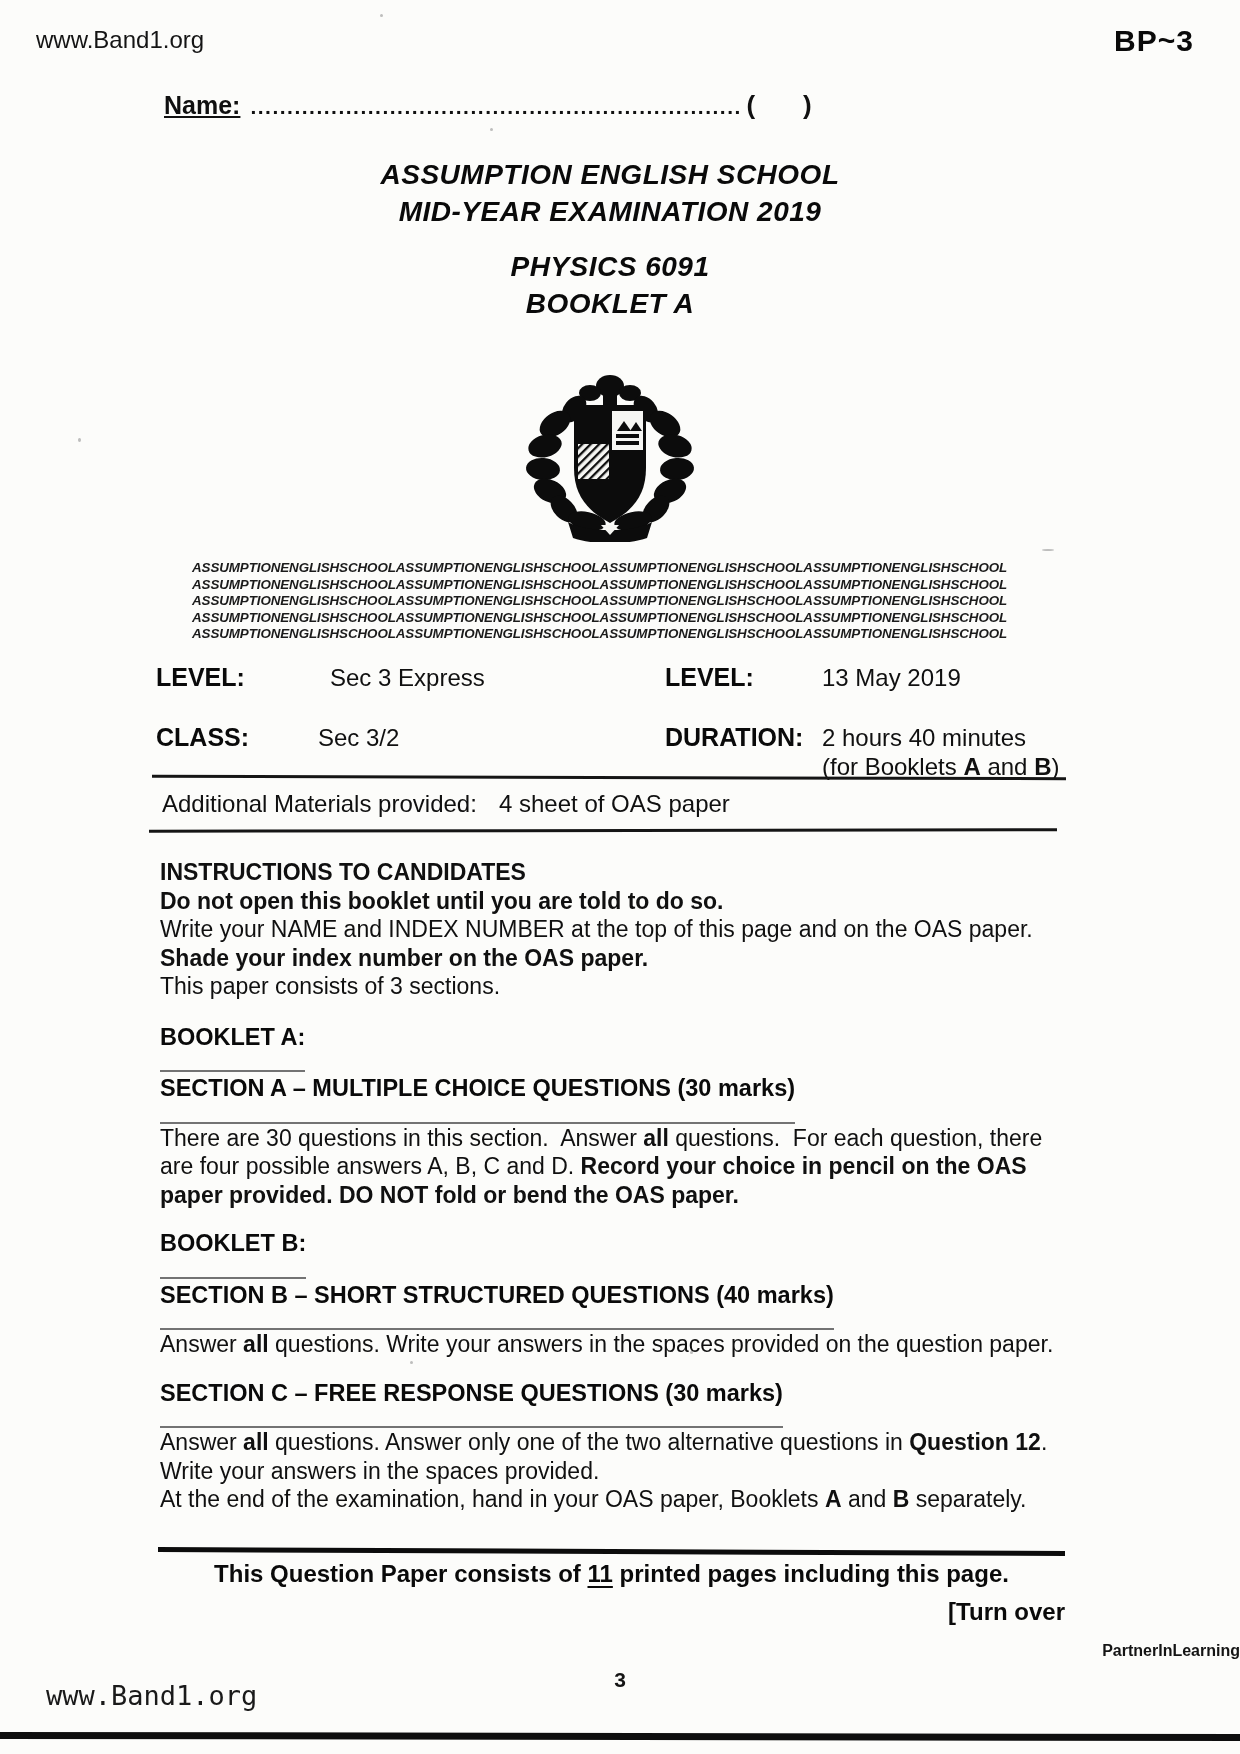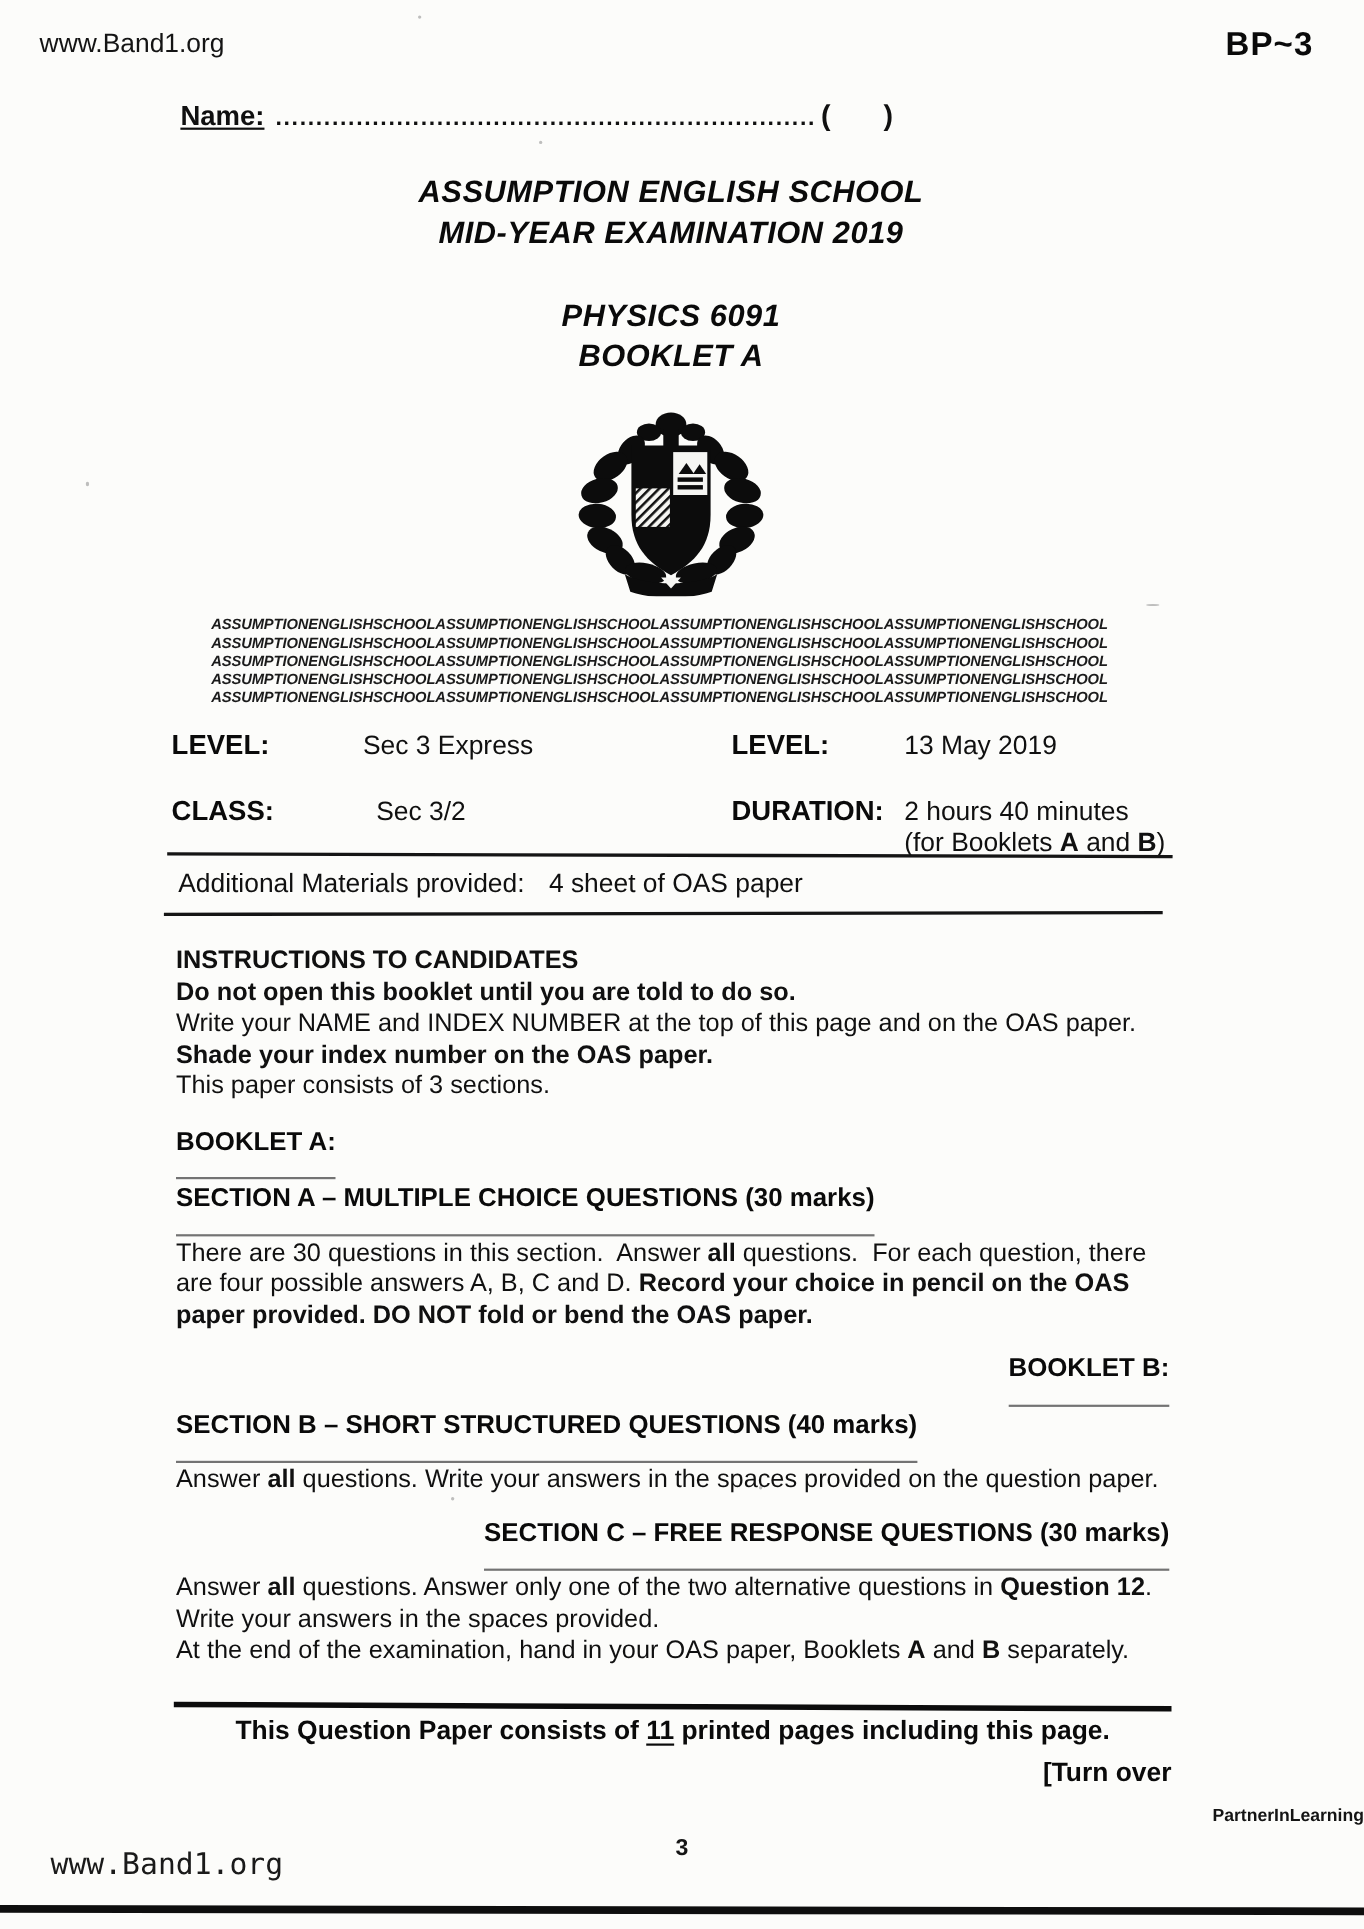--- a/index.html
+++ b/index.html
@@ -22,37 +22,37 @@
   .page-code{right:46px;top:24px;font-size:30px;font-weight:bold;letter-spacing:1px;color:#0a0a0a;}
   
   .name-line{left:164px;top:90px;width:700px;display:flex;align-items:baseline;font-weight:bold;font-size:25px;}
   .name-label{white-space:nowrap;margin-right:10px;text-decoration:underline;}
   .name-dots{display:inline-block;width:490px;overflow:hidden;white-space:nowrap;font-size:21px;letter-spacing:1.5px;font-weight:bold;}
   .paren-open{margin-left:6px;font-size:26px;}
   .paren-close{margin-left:48px;font-size:26px;}
   
   .title-block{left:160px;width:900px;text-align:center;font-weight:bold;color:#0a0a0a;font-style:italic;}
   .school-title{top:156px;font-size:28px;line-height:37px;letter-spacing:0.5px;}
-  .subject-title{top:248px;font-size:28px;line-height:37px;letter-spacing:0.5px;margin-top:20px;}
+  .subject-title{top:248px;font-size:28px;line-height:37px;letter-spacing:0.5px;}
   
   .crest-wrap{left:160px;top:372px;width:900px;text-align:center;}
   
   .watermark{left:192px;top:560px;font-size:13.4px;line-height:16.6px;font-style:italic;font-weight:600;letter-spacing:-0.1px;white-space:nowrap;color:#1b1b1b;}
   
   .info{left:156px;top:663px;width:914px;height:180px;}
   .info .lbl{font-weight:bold;font-size:25px;color:#0a0a0a;white-space:nowrap;}
   .info .val{font-size:24px;white-space:nowrap;}
   .rule{background:#151515;}
   
   .bodytext{left:160px;top:858px;width:903px;font-size:23px;line-height:28.5px;}
   .bodytext p{margin:0;white-space:pre-wrap;}
   .b{font-weight:bold;}
   .heading-underline{display:inline-block;font-weight:bold;font-size:23.5px;border-bottom:2px solid #737373;padding-bottom:19px;color:#0a0a0a;}
   .gap18{margin-top:18px;} .gap26{margin-top:26px;} .gap22{margin-top:22px;}
-  .gap20{margin-top:20px;text-align:right;} .gap2{margin-top:2px;} .gap4{margin-top:4px;}
+  .gap20{margin-top:20px;} .gap2{margin-top:2px;} .gap4{margin-top:4px;}
   .gap76{margin-top:76px;}
   
   .footer-rule{left:158px;top:1549px;width:907px;height:5px;background:#0c0c0c;transform:rotate(0.25deg);}
   .pages-note{left:158px;top:1560px;width:907px;text-align:center;font-weight:bold;font-size:24px;color:#0a0a0a;}
   .pages-count{text-decoration:underline;text-underline-offset:4px;}
   .turn-over{left:158px;top:1598px;width:907px;text-align:right;font-weight:bold;font-size:24px;color:#0a0a0a;}
   .partner{left:0;top:1642px;width:1240px;text-align:right;font-size:16px;font-weight:600;color:#141414;}
   .page-number{left:0;top:1668px;width:1240px;text-align:center;font-size:21px;font-weight:600;color:#141414;}
   .site-url-bottom{left:46px;top:1680px;font-family:"DejaVu Sans Mono", monospace;font-size:27px;color:#1a1a1a;}
   .bottom-rule{left:0;top:1733px;width:1240px;height:7px;background:#0e0e0e;transform:rotate(0.1deg);}
@@ -131,21 +131,21 @@
     <div>ASSUMPTIONENGLISHSCHOOLASSUMPTIONENGLISHSCHOOLASSUMPTIONENGLISHSCHOOLASSUMPTIONENGLISHSCHOOL</div>
   </div>
 
   <div class="abs info">
     <span class="abs lbl" style="left:0;top:0;">LEVEL:</span>
     <span class="abs val" style="left:174px;top:1px;">Sec 3 Express</span>
     <span class="abs lbl" style="left:509px;top:0;">LEVEL:</span>
     <span class="abs val" style="left:666px;top:1px;text-align:center;">13 May 2019</span>
 
     <span class="abs lbl" style="left:0;top:60px;">CLASS:</span>
-    <span class="abs val" style="left:186px;top:61px;">Sec 3/2</span>
+    <span class="abs val" style="left:162px;top:61px;">Sec 3/2</span>
     <span class="abs lbl" style="left:509px;top:60px;">DURATION:</span>
     <span class="abs val" style="left:666px;top:61px;">2 hours 40 minutes</span>
 
     <span class="abs val" style="left:666px;top:90px;"><span>(for Booklets </span><span class="b">A</span><span> and </span><span class="b">B</span><span>)</span></span>
 
     <div class="abs rule" style="left:-4px;top:113px;width:914px;height:3px;transform:rotate(0.15deg);"></div>
 
     <span class="abs val" style="left:6px;top:127px;font-size:24px;">Additional Materials provided:</span>
     <span class="abs val" style="left:343px;top:127px;">4 sheet of OAS paper</span>
 

